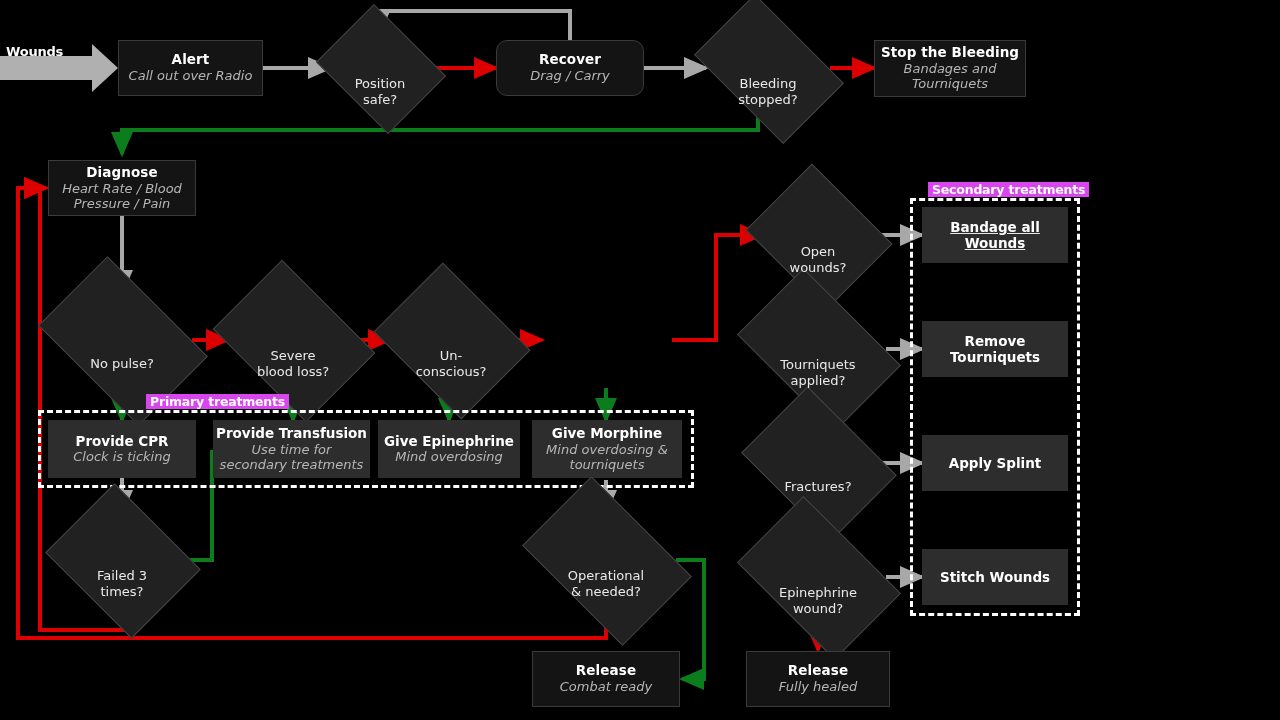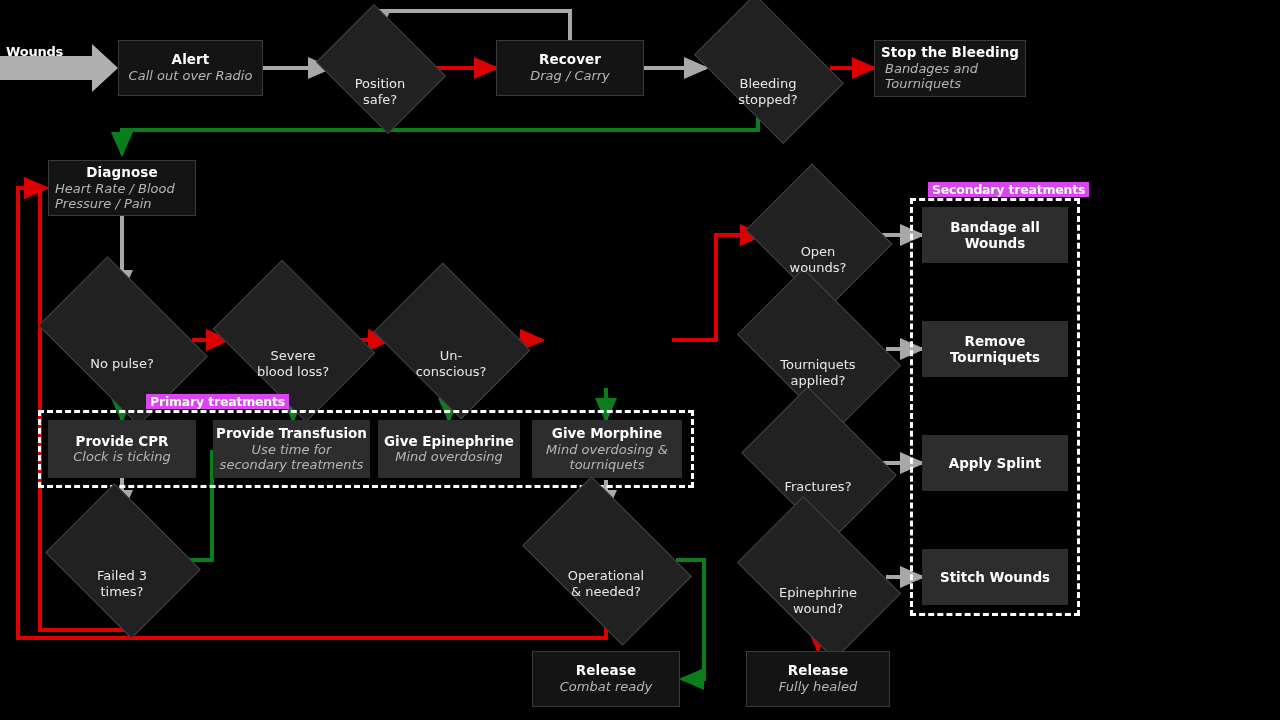--- a/index.html
+++ b/index.html
@@ -14,20 +14,21 @@
   
   #wires{position:absolute;left:0;top:0;width:1280px;height:720px;}
 
   
   .box{
     position:absolute;
     background:#141414;
     border:1px solid #3a3a3a;
     display:flex;flex-direction:column;
     align-items:center;justify-content:center;
+    text-align:center;
     box-sizing:border-box;
     line-height:1.18;
   }
   .box .t1{font-weight:bold;font-size:13.5px;color:#ffffff;letter-spacing:.1px;}
   .box .t2{font-style:italic;font-size:13px;color:#b6b6b6;}
 
   
   .tbox{
     position:absolute;
     background:#2d2d2d;
@@ -173,21 +174,21 @@
   </div>
 
   <div class="dia" style="left:330px;top:28px;width:100px;height:80px;">
     <span class="shape"></span>
     <span class="lbl">
       <span>Position</span><br>
       <span>safe?</span>
     </span>
   </div>
 
-  <div class="box" style="left:496px;top:40px;width:148px;height:56px;">
+  <div class="box" style="left:496px;top:40px;width:148px;height:56px;border-radius:11px;">
     <span class="t1">Recover</span>
     <span class="t2">Drag / Carry</span>
   </div>
 
   <div class="dia" style="left:706px;top:26px;width:124px;height:84px;align-items:center;">
     <span class="shape"></span>
     <span class="lbl">
       <span>Bleeding</span><br>
       <span>stopped?</span>
     </span>
@@ -299,21 +300,21 @@
   </div>
 
   <div class="box" style="left:746px;top:651px;width:144px;height:56px;">
     <span class="t1">Release</span>
     <span class="t2">Fully healed</span>
   </div>
 
   <div class="group" style="left:910px;top:198px;width:170px;height:418px;"></div>
   <div class="group-label" style="left:928px;top:182px;">Secondary treatments</div>
 
-  <div class="tbox" style="left:922px;top:207px;width:146px;height:56px;">
+  <div class="tbox" style="left:922px;top:207px;width:146px;height:56px;text-decoration:underline;">
     <span class="t1">Bandage all Wounds</span>
   </div>
 
   <div class="tbox" style="left:922px;top:321px;width:146px;height:56px;">
     <span class="t1">Remove Tourniquets</span>
   </div>
 
   <div class="tbox" style="left:922px;top:435px;width:146px;height:56px;">
     <span class="t1">Apply Splint</span>
   </div>

